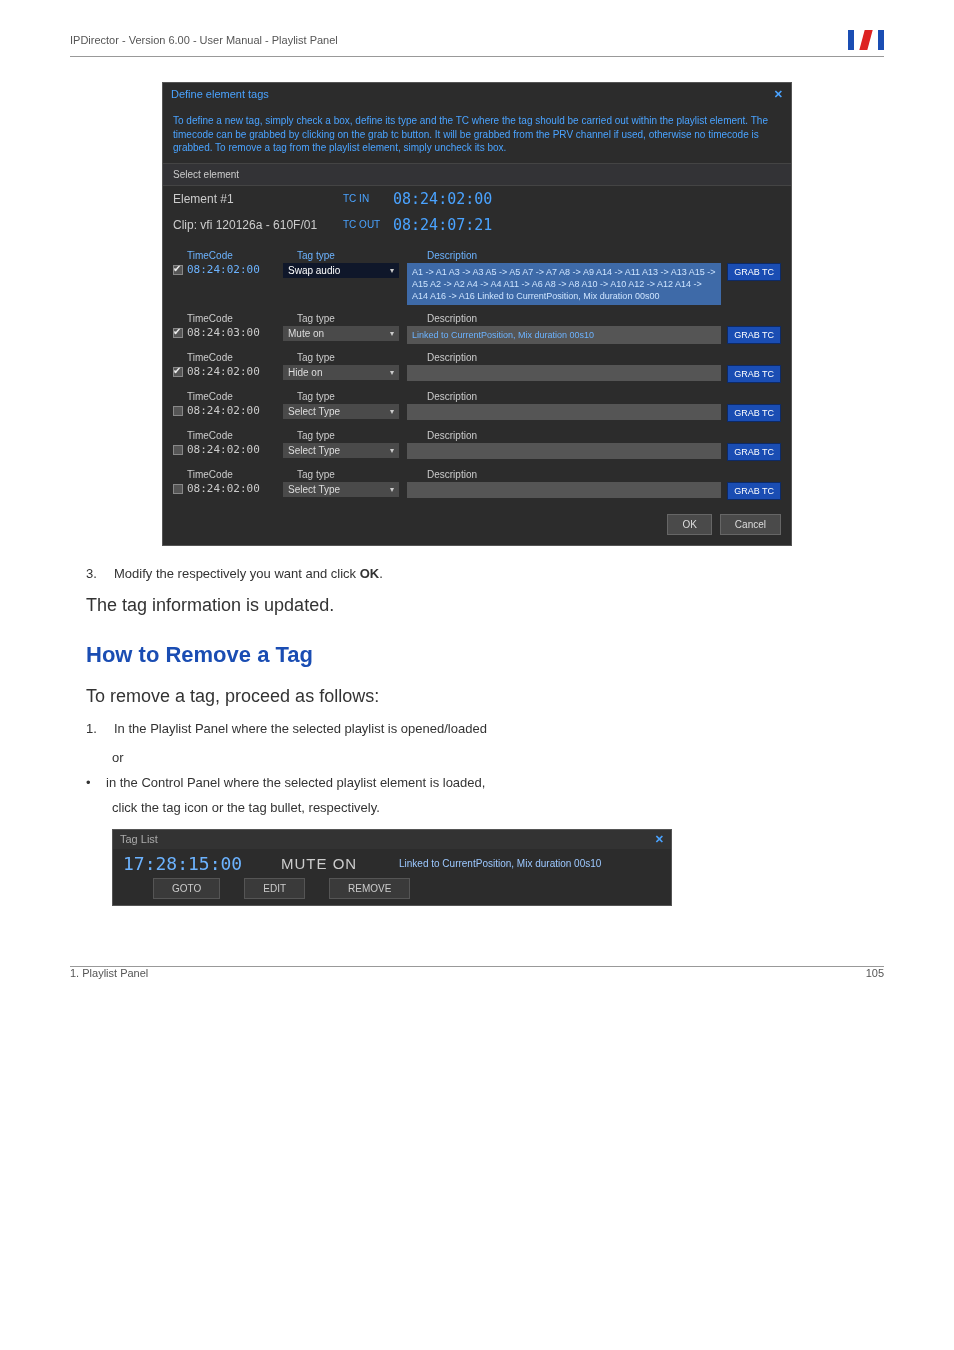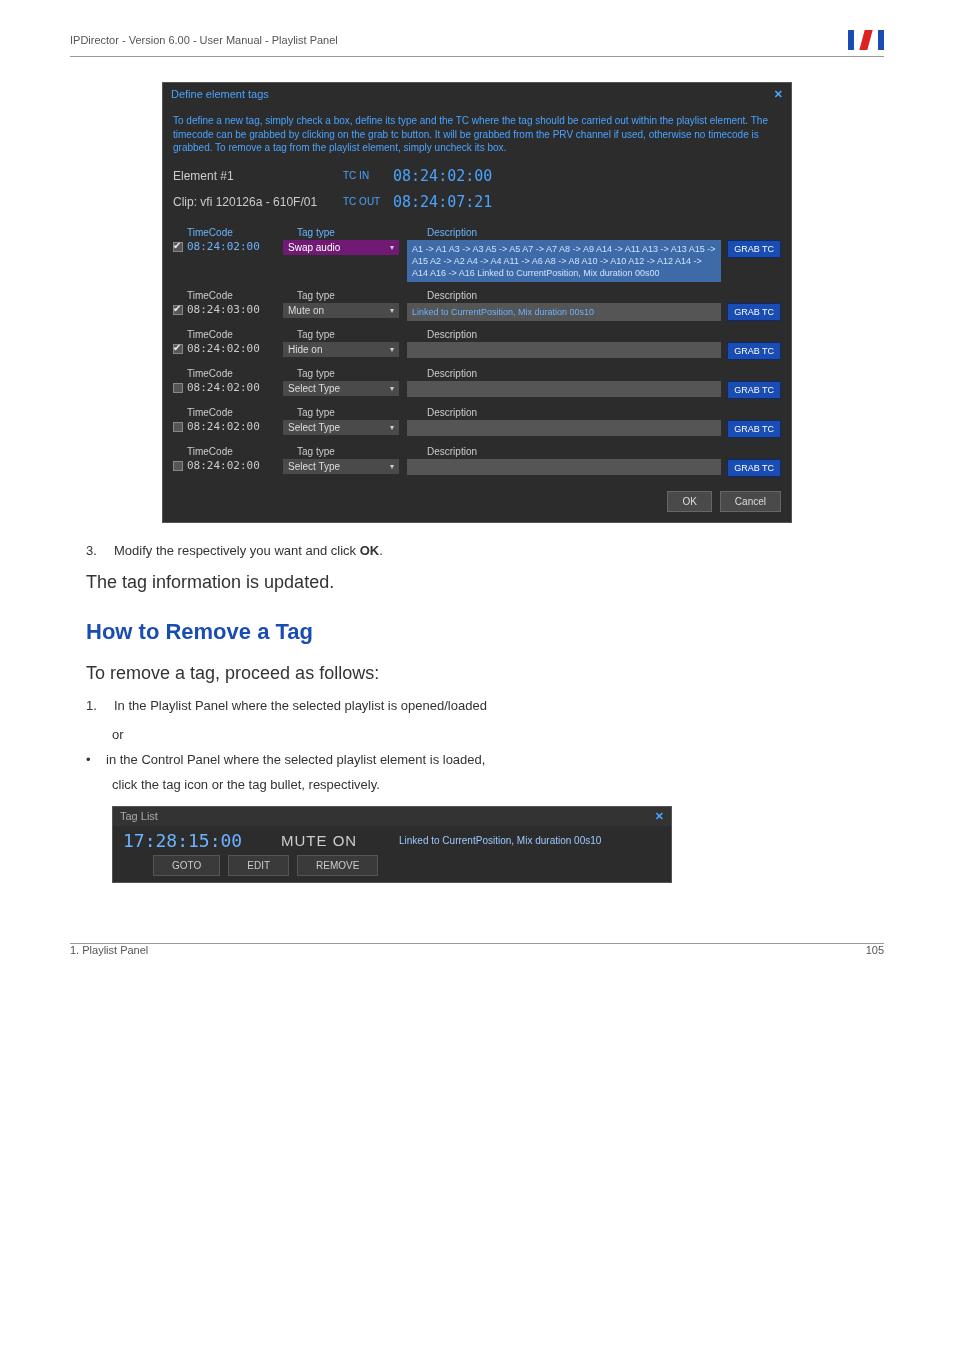--- a/index.html
+++ b/index.html
@@ -83,21 +83,21 @@
   .row-data .chk { width: 14px; display:flex; align-items:flex-start; padding-top:2px; }
   .row-data .tcval2 {
     width: 96px; font-family: monospace; font-size: 11px; color: #ccc;
   }
   .row-data.highlight .tcval2 { color: #6cb3ff; }
   .row-data .type-dd {
     width: 116px; background: #4a4a4a; color: #ddd; padding: 2px 5px;
     font-size: 10px; display:flex; justify-content:space-between; align-items:center;
     margin-right: 8px;
   }
-  .row-data.highlight .type-dd { background: #701a75; color:#fff; }
+  .row-data.highlight .type-dd { background: #0f172a; color:#fff; }
   .row-data .desc-cell {
     flex: 1; background: #555; color: #6cb3ff; padding: 3px 5px; font-size: 9px;
     line-height: 1.35; min-height: 16px; margin-right:6px;
   }
   .row-data.highlight .desc-cell { background:#3e6aa8; color:#cde4ff; }
   .row-data .grab-btn {
     background: #1a4db3; color: #fff; padding: 3px 6px; font-size: 9px;
     border: 1px solid #0d2a66; min-width: 50px; text-align:center;
   }
   .chkbox {
@@ -130,21 +130,21 @@
     border:1px solid #555; font-size:11px; color:#ccc;
   }
   .taglist-head { display:flex; justify-content:space-between; padding:3px 7px; background:#333; color:#aaa; }
   .taglist-head .close { color:#4aa3ff; font-weight:bold; }
   .taglist-row { display:flex; align-items:center; }
   .taglist-row .big {
     color:#6cb3ff; font-family:monospace; font-size:18px; padding:4px 10px; width:160px;
   }
   .taglist-row .mute { color:#ccc; font-size:15px; letter-spacing:1px; padding:4px 8px; width:120px; }
   .taglist-row .desc { flex:1; color:#9cc8ff; font-size:10px; padding:4px 6px; }
-  .taglist-btns { display:flex; gap:0; padding: 0 0 6px 40px; }
+  .taglist-btns { display:flex; gap:16px; padding: 0 0 6px 40px; }
   .tlbtn {
     background:#3a3a3a; color:#ccc; font-size:10px; padding:4px 18px;
     border:1px solid #555; margin-right:8px;
   }
   
   .doc-footer {
     display:flex; justify-content:space-between; font-size:11px;
     border-top:1px solid #999; margin-top:60px; padding-top:0; color:#555;
   }
 </style>
@@ -162,20 +162,21 @@
       <span class="bar b3"></span>
     </span>
   </div>
 
   <div class="dialog">
     <div class="dialog-title">
       <span>Define element tags</span>
       <span class="close">✕</span>
     </div>
     <div class="dialog-intro">To define a new tag, simply check a box, define its type and the TC where the tag should be carried out within the playlist element. The timecode can be grabbed by clicking on the grab tc button. It will be grabbed from the PRV channel if used, otherwise no timecode is grabbed. To remove a tag from the playlist element, simply uncheck its box.</div>
+    <div class="select-el">Select element</div>
     <div class="elem-row">
       <span class="lbl">Element #1</span>
       <span class="tclbl">TC IN</span>
       <span class="tcval">08:24:02:00</span>
     </div>
     <div class="elem-row">
       <span class="lbl">Clip: vfi 120126a - 610F/01</span>
       <span class="tclbl">TC OUT</span>
       <span class="tcval">08:24:07:21</span>
     </div>

